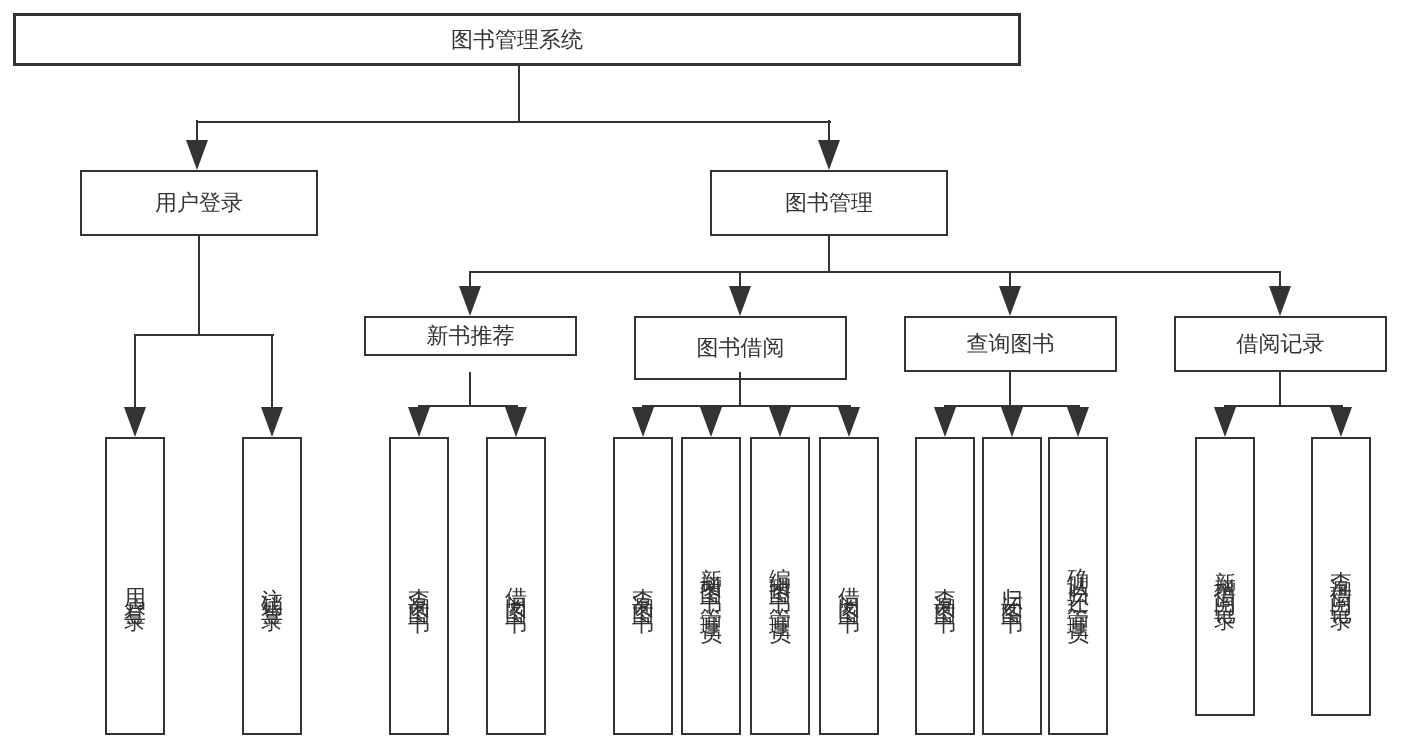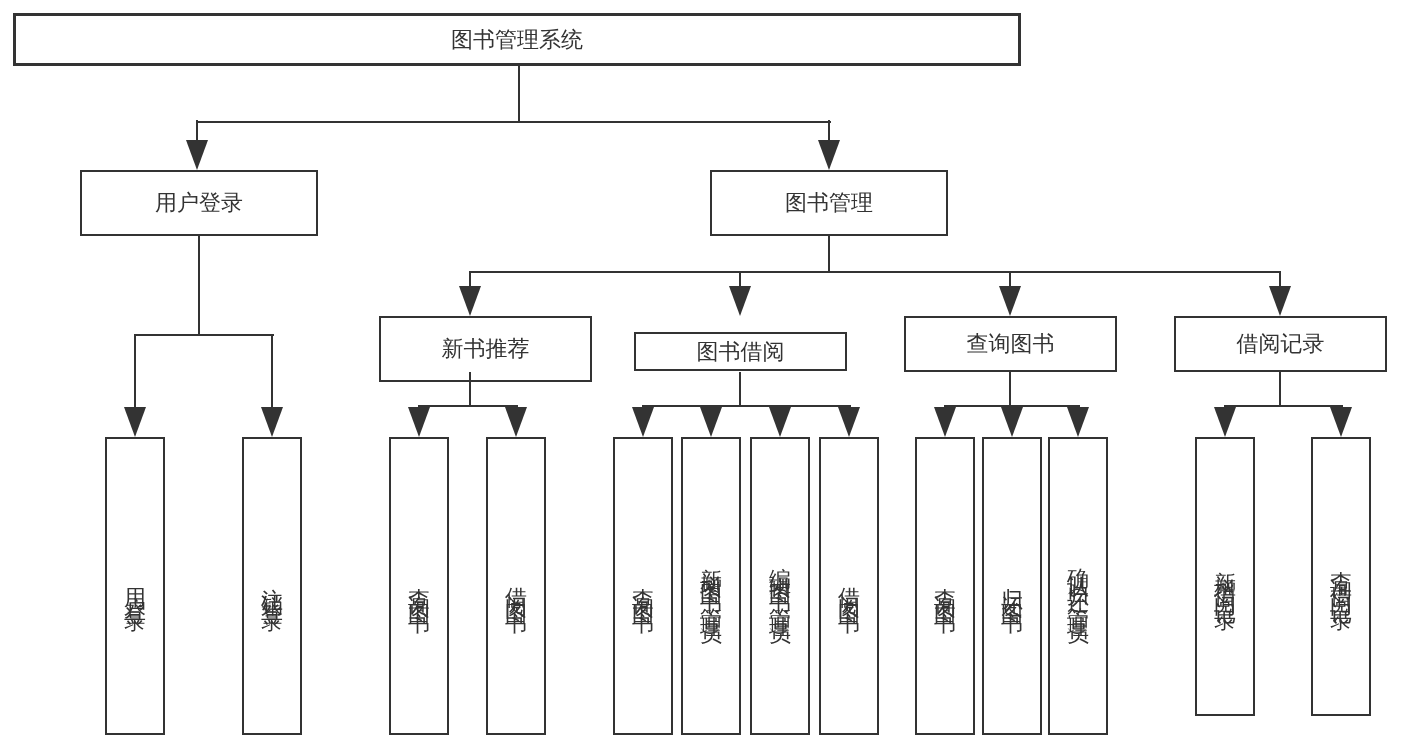--- a/index.html
+++ b/index.html
@@ -73,24 +73,24 @@
   <div class="hl" style="left:468.75px;top:270.75px;width:812.5px"></div>
   <div class="vl" style="left:468.75px;top:271px;height:18px"></div>
   <div class="ar" style="left:459px;top:286px"></div>
   <div class="vl" style="left:738.75px;top:271px;height:18px"></div>
   <div class="ar" style="left:729px;top:286px"></div>
   <div class="vl" style="left:1008.75px;top:271px;height:18px"></div>
   <div class="ar" style="left:999px;top:286px"></div>
   <div class="vl" style="left:1278.75px;top:271px;height:18px"></div>
   <div class="ar" style="left:1269px;top:286px"></div>
 
-  <div class="box" style="left:379px;top:316px;width:213px;height:66px">
+  <div class="box" style="left:364px;top:316px;width:213px;height:40px">
     <span>新书推荐</span>
   </div>
-  <div class="box" style="left:634px;top:332px;width:213px;height:39px">
+  <div class="box" style="left:634px;top:316px;width:213px;height:64px">
     <span>图书借阅</span>
   </div>
   <div class="box" style="left:904px;top:316px;width:213px;height:56px">
     <span>查询图书</span>
   </div>
   <div class="box" style="left:1174px;top:316px;width:213px;height:56px">
     <span>借阅记录</span>
   </div>
 
   <div class="vl" style="left:468.75px;top:372px;height:34.5px"></div>

